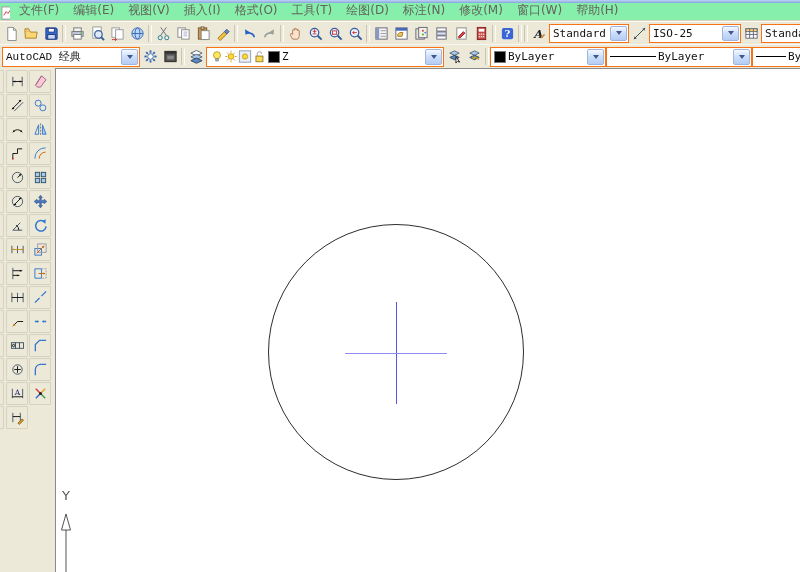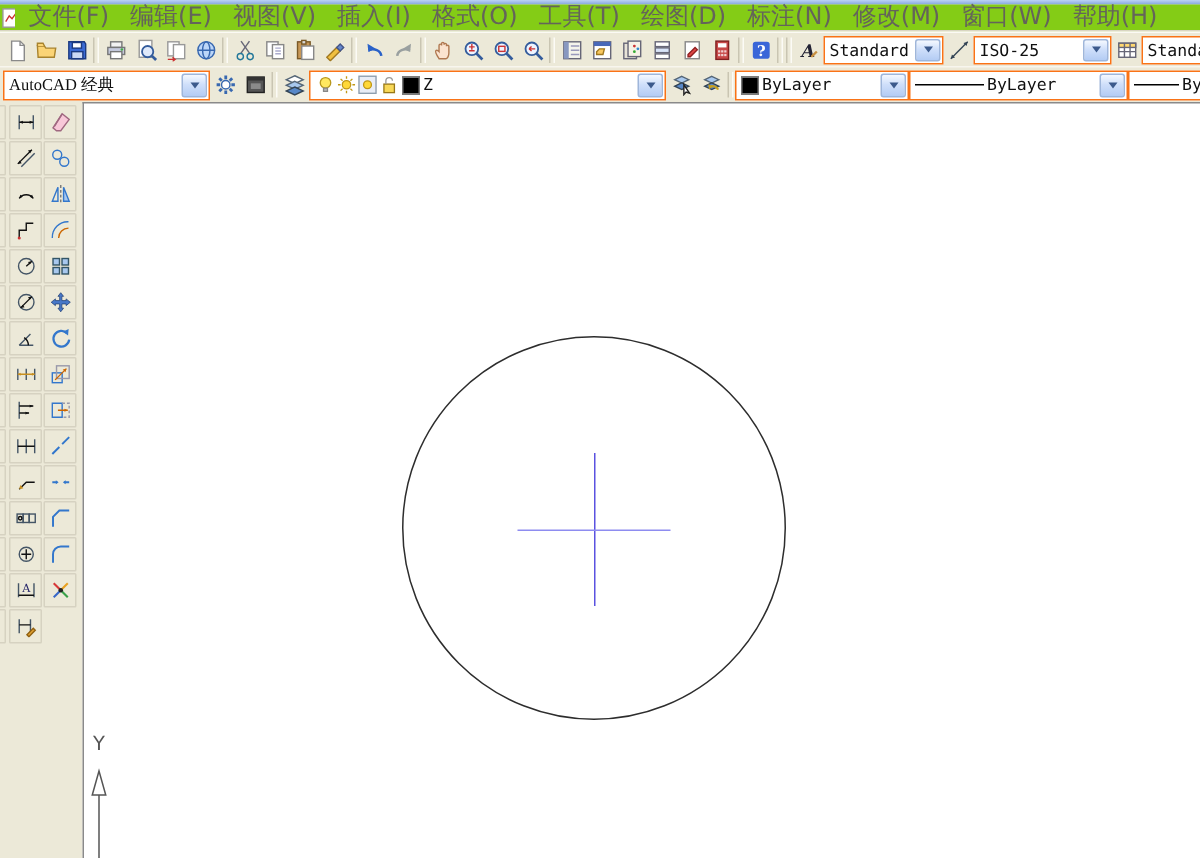--- a/index.html
+++ b/index.html
@@ -1,21 +1,21 @@
 <!DOCTYPE html>
 <html><head>
 <meta charset="utf-8">
 <style>
   html,body{margin:0;padding:0;}
   body{width:800px;height:572px;position:relative;overflow:hidden;background:#ece9d8;
        font-family:"DejaVu Sans","Liberation Sans",sans-serif;}
   .top-edge{position:absolute;left:0;top:0;right:0;height:3px;
        background:linear-gradient(#bdd3f5,#84a6dd);}
-  .menubar{position:absolute;left:0;top:3px;right:0;height:17px;background:#84cc16;
-       border-bottom:1px solid #d9d5c3;display:flex;align-items:center;font-size:16px;
+  .menubar{position:absolute;left:0;top:3px;right:0;height:17px;background:#86efac;
+       border-bottom:1px solid #d9d5c3;display:flex;align-items:flex-end;font-size:12px;
        color:#64645a;padding-left:1px;}
   .menu-doc{width:9px;height:14px;overflow:hidden;margin-right:2px;flex:none;}
   .menu-item{padding:1px 7px;white-space:nowrap;cursor:default;}
   .trow{position:absolute;left:0;right:0;background:#ece9d8;display:flex;align-items:center;}
   .row1{top:21px;height:22px;padding-left:1px;border-top:1px solid #fbfaf4;
         border-bottom:1px solid #dedac9;}
   .row2{top:44px;height:23px;padding-left:2px;border-top:1px solid #f8f6ee;
         border-bottom:1px solid #d4d0bd;}
   .tbtn{width:20px;height:20px;display:flex;align-items:center;justify-content:center;flex:none;}
   .tbtn svg{display:block;}
@@ -352,21 +352,21 @@
       </span>
     <span class="combo" style="width:150px">
       <span class="cval">Standard</span>
 
     </span>
   </span>
 </div>
 
 <div class="trow row2">
   <span class="combo" style="width:138px">
-    <span class="cval" style="font-family:Liberation Serif, serif">AutoCAD 经典</span>
+    <span class="cval" style="font-family:Liberation Mono, monospace">AutoCAD 经典</span>
     <span class="cdd">
         <span class="arr"></span>
       </span>
   </span>
   <span style="display:flex;align-items:center;">
       <span class="tbtn">
         <span>
           <svg viewBox="0 0 16 16" width="15" height="15">
             <circle cx="8" cy="8" r="3" fill="#fff" stroke="#3868b0"></circle>
             <g stroke="#3868b0" stroke-width="2">

